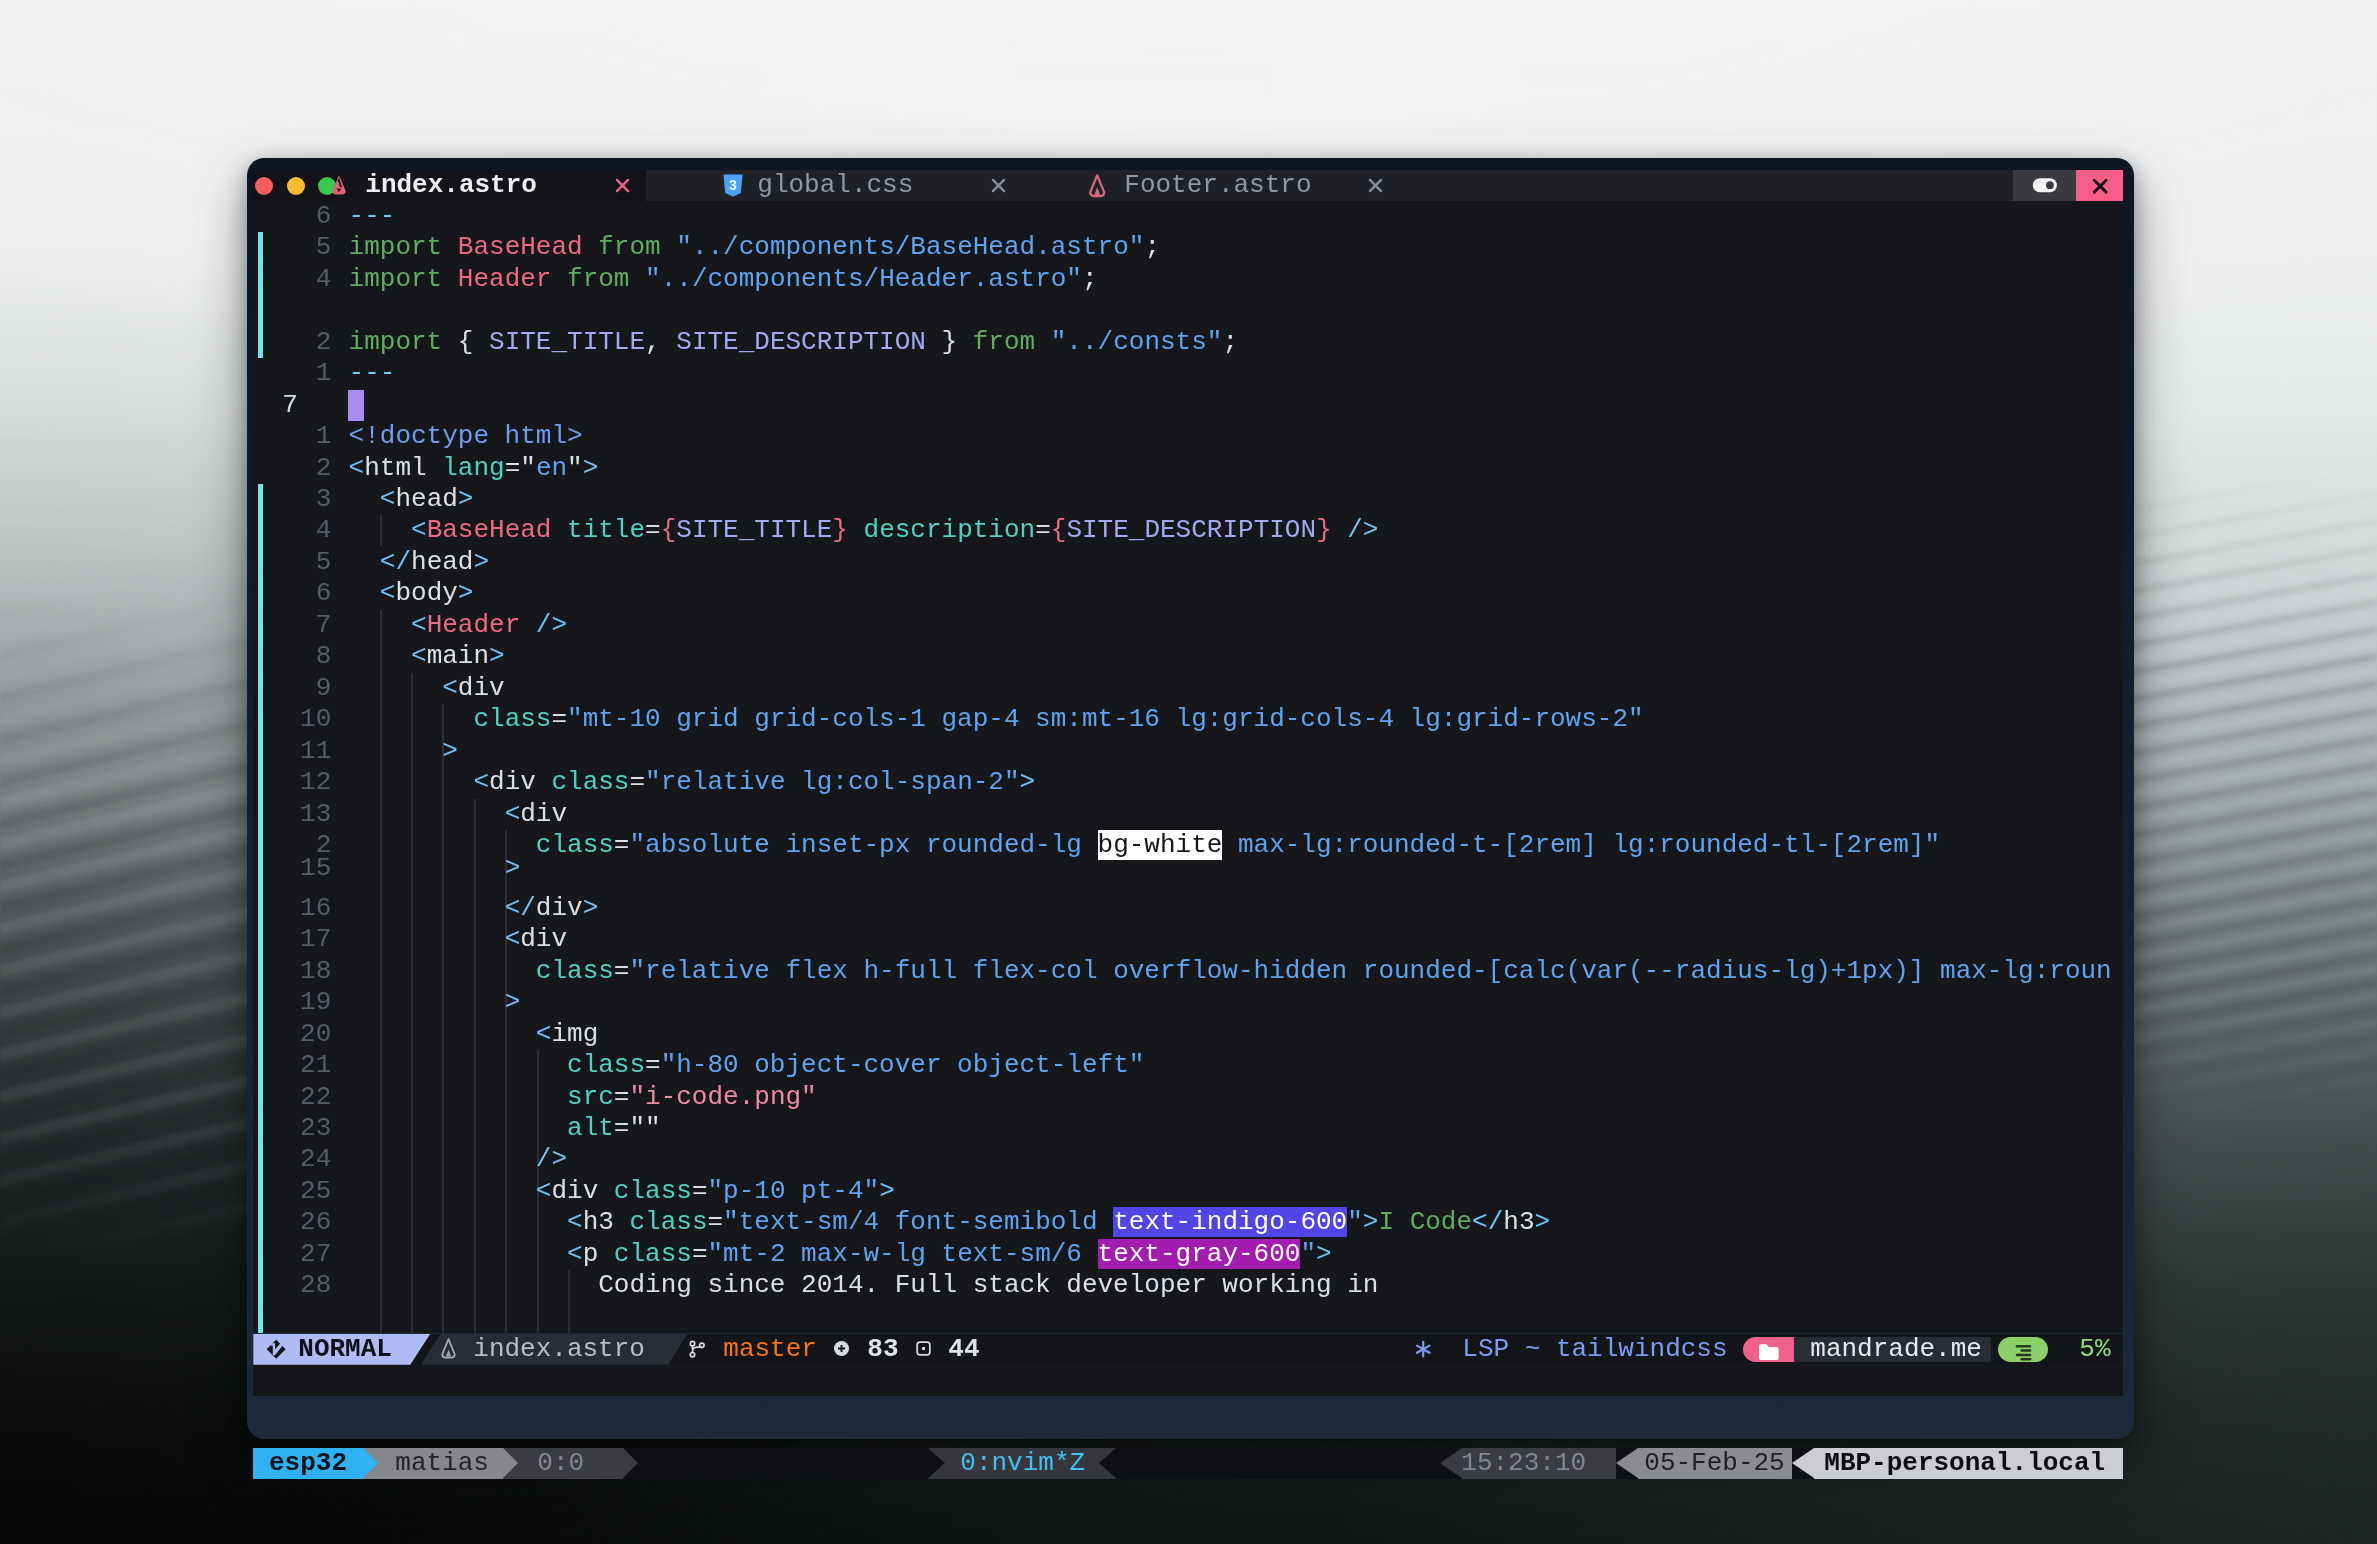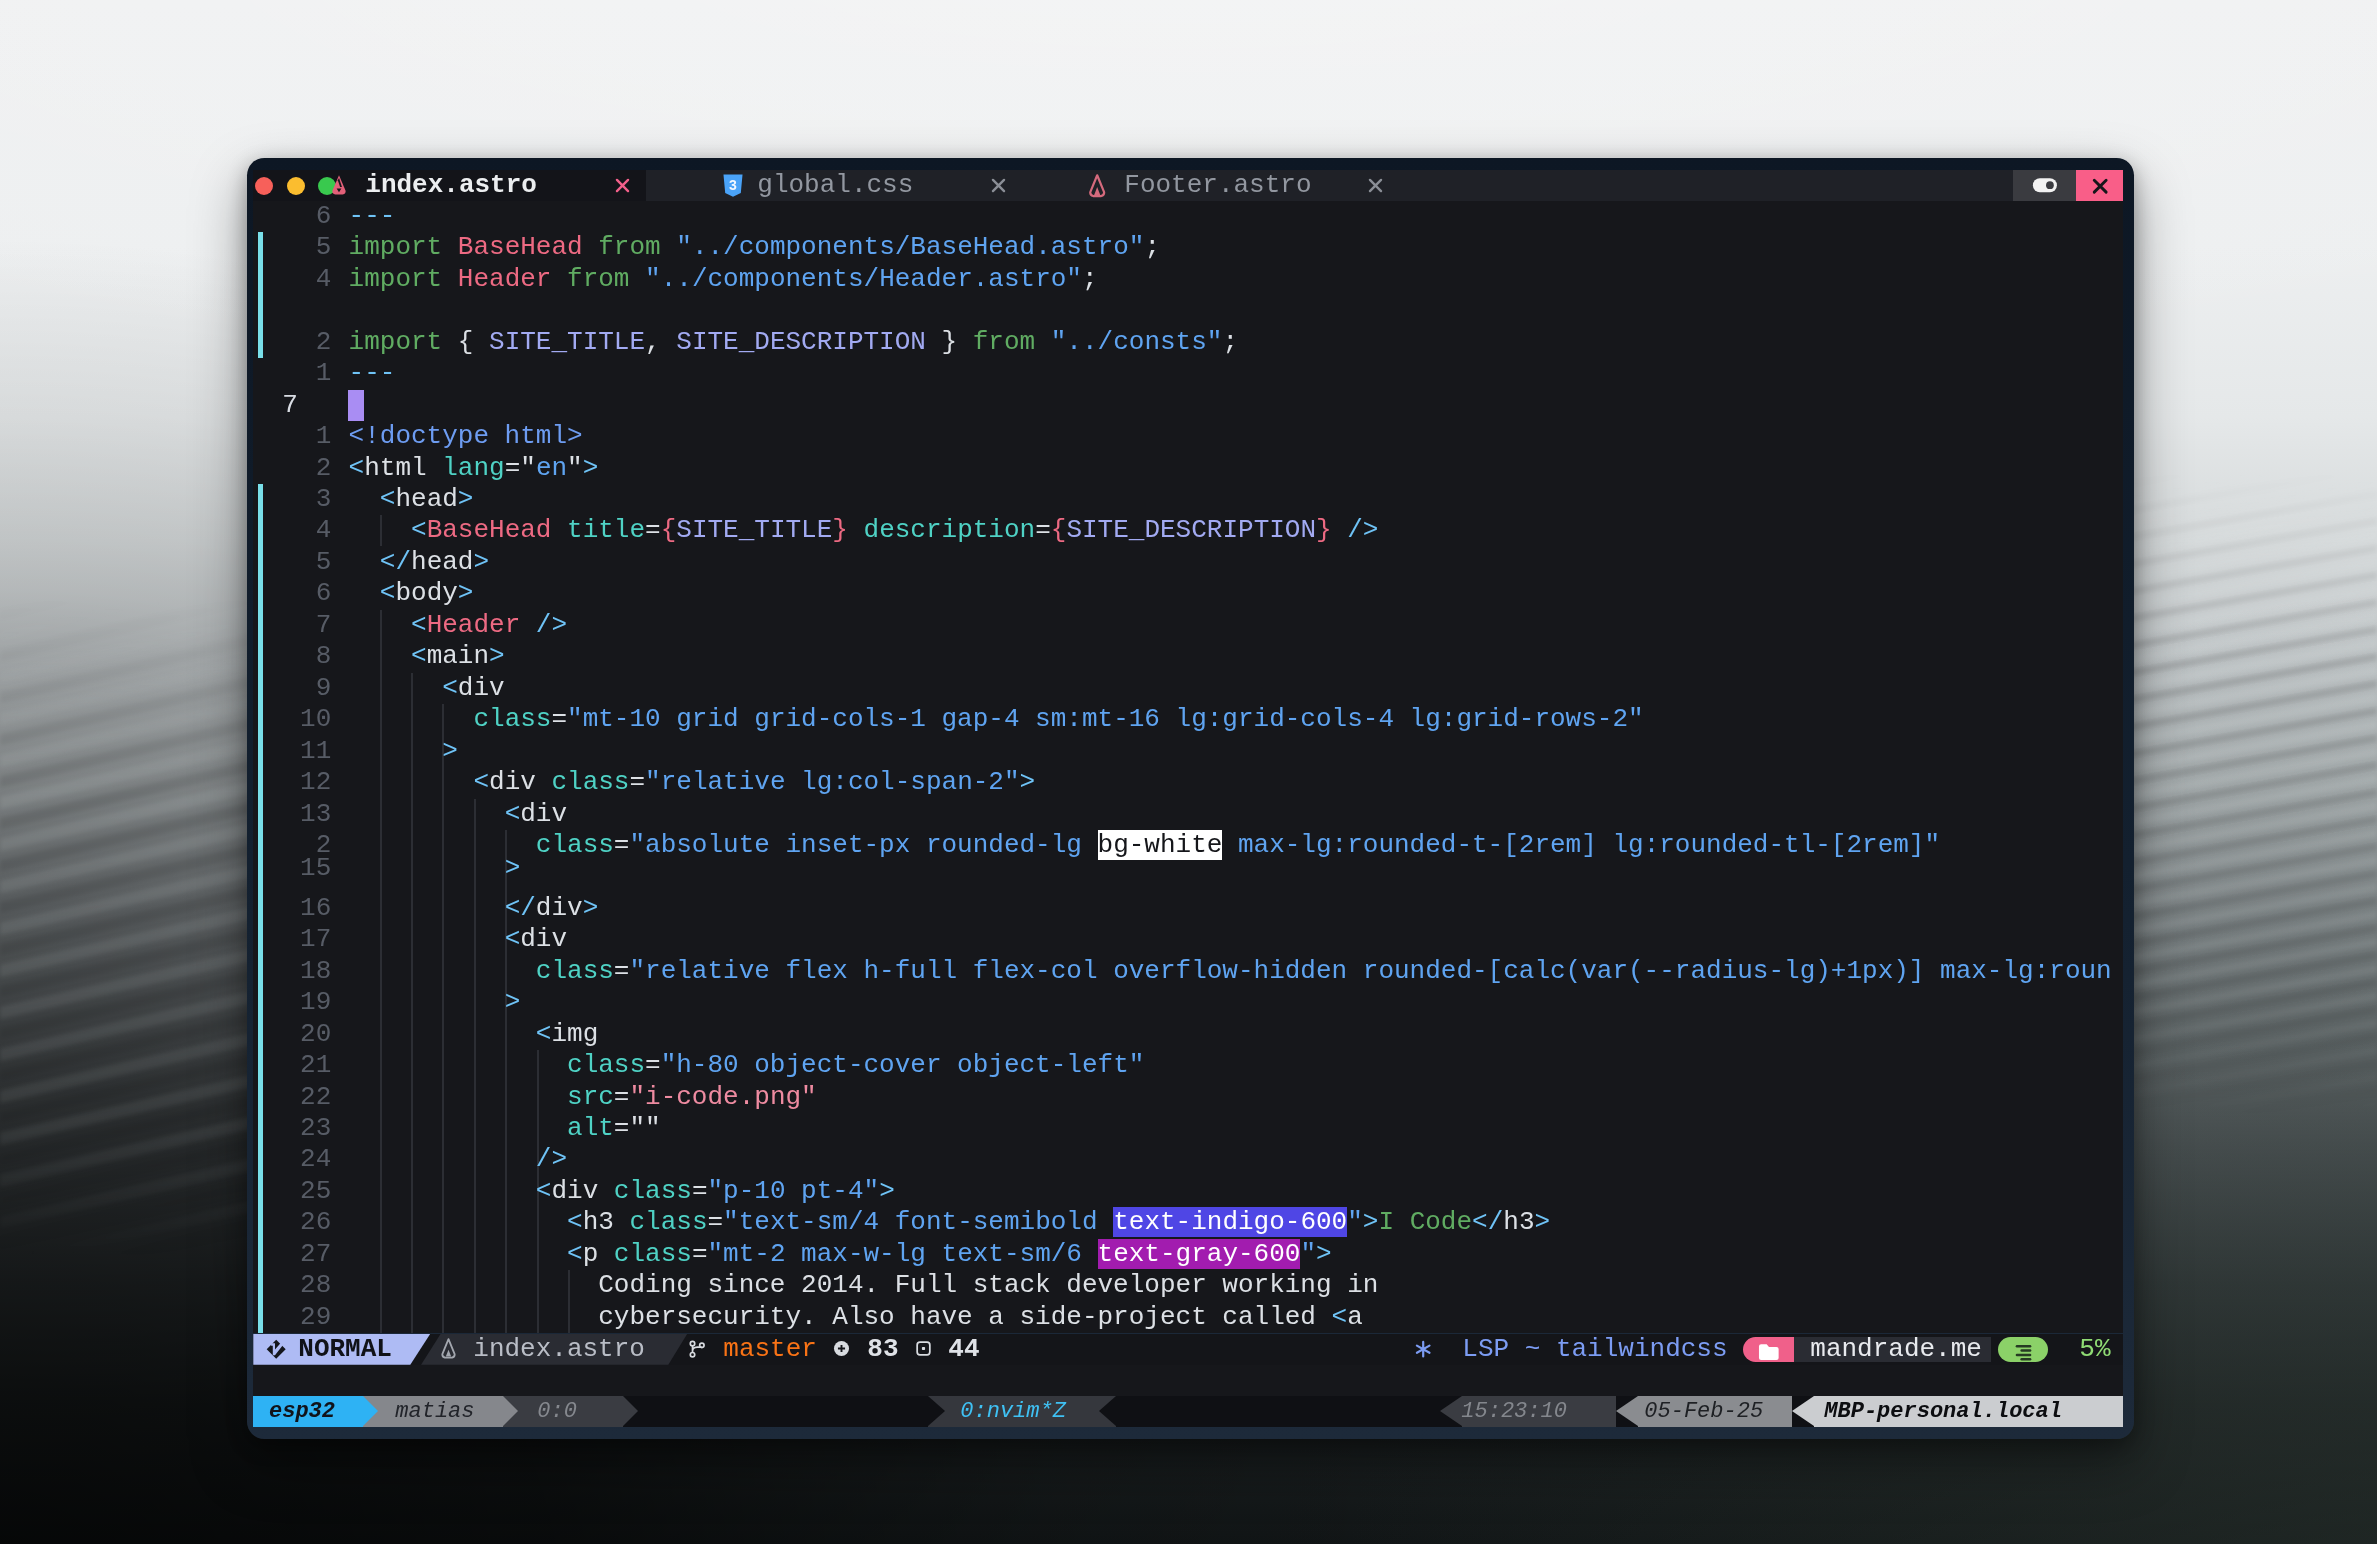--- a/index.html
+++ b/index.html
@@ -40,21 +40,21 @@
 #seg-normal { position:absolute; left:0; top:0; width:177px; height:31px; background:#aebbf4; clip-path:polygon(0 0, 177px 0, 157px 100%, 0 100%); }
 
 #seg-file { position:absolute; left:167px; top:0; width:267px; height:31px; background:#2a2c33; clip-path:polygon(20.4px 0, 267px 0, 248px 100%, 0.8px 100%); }
 
 #status .txt { position:absolute; top:0; height:31px; line-height:31px; }
 #status svg { vertical-align:middle; }
 .badge { position:absolute; top:3.1px; height:25px; }
 
 #cmdline { position:absolute; left:0; top:1195px; width:1870px; height:31px; background:#16171b; }
 
-#tmux { position:absolute; left:0; top:1226px; width:1870px; height:31px; background:#0f1014; font-size:22px; line-height:31px;font-style:italic; }
+#tmux { position:absolute; left:0; top:1278px; width:1870px; height:31px; background:#0f1014; font-size:26px; line-height:31px; }
 #tmux .seg { position:absolute; top:0; height:31px; }
 .arrowR { position:absolute; top:0; width:0; height:0; border-top:15.7px solid transparent; border-bottom:15.7px solid transparent; }
 .arrowL { position:absolute; top:0; width:0; height:0; border-top:15.7px solid transparent; border-bottom:15.7px solid transparent; }
 </style></head>
 <body>
 <svg id="bg" viewBox="0 0 3024 1964" preserveAspectRatio="none">
   <defs>
     <linearGradient id="gv" x1="0" y1="0" x2="0" y2="1">
       <stop offset="0" stop-color="#eff0f1"></stop>
       <stop offset="0.16" stop-color="#edeff0"></stop>
@@ -203,21 +203,20 @@
 <div class="row" style="top:786px"><span class="ln">19</span><span class="w">          </span><span class="s">&gt;</span></div>
 <div class="row" style="top:818px"><span class="ln">20</span><span class="w">            </span><span class="s">&lt;</span><span class="w">img</span></div>
 <div class="row" style="top:849px"><span class="ln">21</span><span class="w">              </span><span class="t">class</span><span class="w">=</span><span class="b">"h-80 object-cover object-left"</span></div>
 <div class="row" style="top:881px"><span class="ln">22</span><span class="w">              </span><span class="t">src</span><span class="w">=</span><span class="p">"i-code.png"</span></div>
 <div class="row" style="top:912px"><span class="ln">23</span><span class="w">              </span><span class="t">alt</span><span class="w">=</span><span class="w">""</span></div>
 <div class="row" style="top:943px"><span class="ln">24</span><span class="w">            </span><span class="s">/&gt;</span></div>
 <div class="row" style="top:975px"><span class="ln">25</span><span class="w">            </span><span class="s">&lt;</span><span class="w">div</span><span class="w"> </span><span class="t">class</span><span class="w">=</span><span class="b">"p-10 pt-4"</span><span class="s">&gt;</span></div>
 <div class="row" style="top:1006px"><span class="ln">26</span><span class="w">              </span><span class="s">&lt;</span><span class="w">h3</span><span class="w"> </span><span class="t">class</span><span class="w">=</span><span class="b">"text-sm/4 font-semibold </span><span class="hi">text-indigo-600</span><span class="b">"</span><span class="s">&gt;</span><span class="g">I Code</span><span class="s">&lt;/</span><span class="w">h3</span><span class="s">&gt;</span></div>
 <div class="row" style="top:1038px"><span class="ln">27</span><span class="w">              </span><span class="s">&lt;</span><span class="w">p</span><span class="w"> </span><span class="t">class</span><span class="w">=</span><span class="b">"mt-2 max-w-lg text-sm/6 </span><span class="hg">text-gray-600</span><span class="b">"</span><span class="s">&gt;</span></div>
 <div class="row" style="top:1069px"><span class="ln">28</span><span class="w">                Coding since 2014. Full stack developer working in</span></div>
-<div class="row" style="top:1101px"><span class="ln">29</span><span class="w">                cybersecurity. Also have a side-project called </span><span class="s">&lt;</span><span class="w">a</span></div>
   </div>
 
   <div id="status">
     <div id="seg-normal"></div>
     <div id="seg-file"></div>
     <span class="txt" style="left:12.6px; z-index:2;"><svg width="20.4" height="20.4" viewBox="0 0 24 24">
             <path d="M12 0.8 L23.2 12 12 23.2 0.8 12 Z" fill="#14161c"></path>
             <path d="M5.5 5.5 h4 v8 l7-8 h4 l-11 13 h-4 z" fill="#aebbf4" opacity="0.0"></path>
             <path d="M6 5 h4.6 v7.4 L17 5 h3 v2.2 L10.6 19 H8 v-11 H6 Z" fill="#aebbf4"></path>
           </svg></span>

